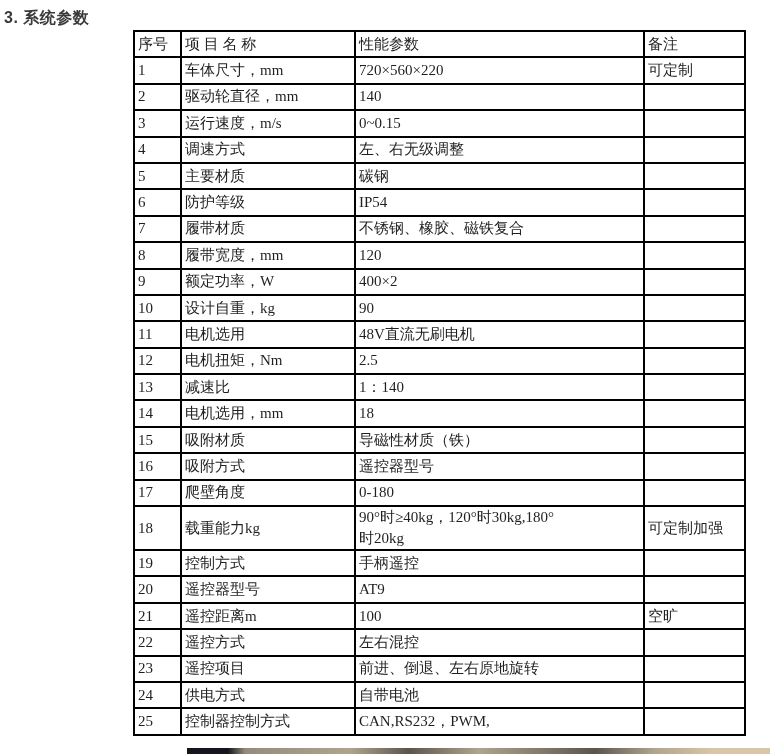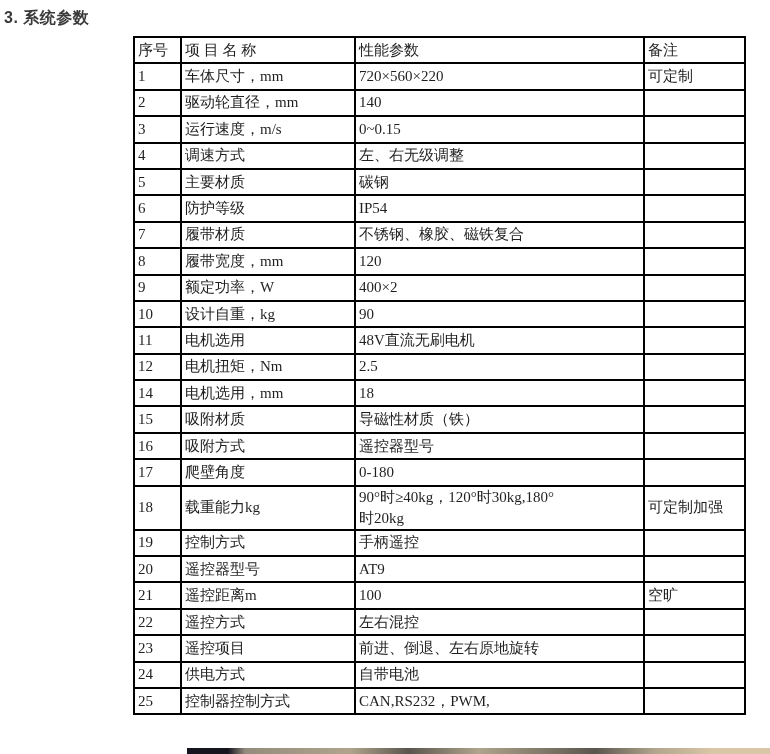--- a/index.html
+++ b/index.html
@@ -7,21 +7,21 @@
     width:770px;height:754px;background:#ffffff;position:relative;overflow:hidden;
     font-family:"Liberation Serif","DejaVu Serif",serif;
   }
   .doc-title{
     position:absolute;left:4px;top:8px;
     font-family:"Liberation Sans","DejaVu Sans",sans-serif;
     font-weight:bold;font-size:16px;color:#3a3a3a;letter-spacing:0.5px;
   }
   table.spec{
     position:absolute;left:133px;top:30px;width:611px;
-    border-collapse:collapse;table-layout:fixed;margin-top:6px;
+    border-collapse:collapse;table-layout:fixed;
   }
   table.spec th, table.spec td{
     border:2px solid #000000;
     font-weight:normal;text-align:left;vertical-align:middle;
     font-size:15px;color:#1f1f1f;
     padding:0 3px;height:24.4px;line-height:21px;
     white-space:pre-wrap;overflow:hidden;
   }
   col.c-seq{width:47px;}
   col.c-item{width:174px;}
@@ -118,20 +118,26 @@
         <td>48V直流无刷电机</td>
         <td></td>
       </tr>
       <tr>
         <td>12</td>
         <td>电机扭矩，Nm</td>
         <td>2.5</td>
         <td></td>
       </tr>
       <tr>
+        <td>13</td>
+        <td>减速比</td>
+        <td>1：140</td>
+        <td></td>
+      </tr>
+      <tr>
         <td>14</td>
         <td>电机选用，mm</td>
         <td>18</td>
         <td></td>
       </tr>
       <tr>
         <td>15</td>
         <td>吸附材质</td>
         <td>导磁性材质（铁）</td>
         <td></td>

